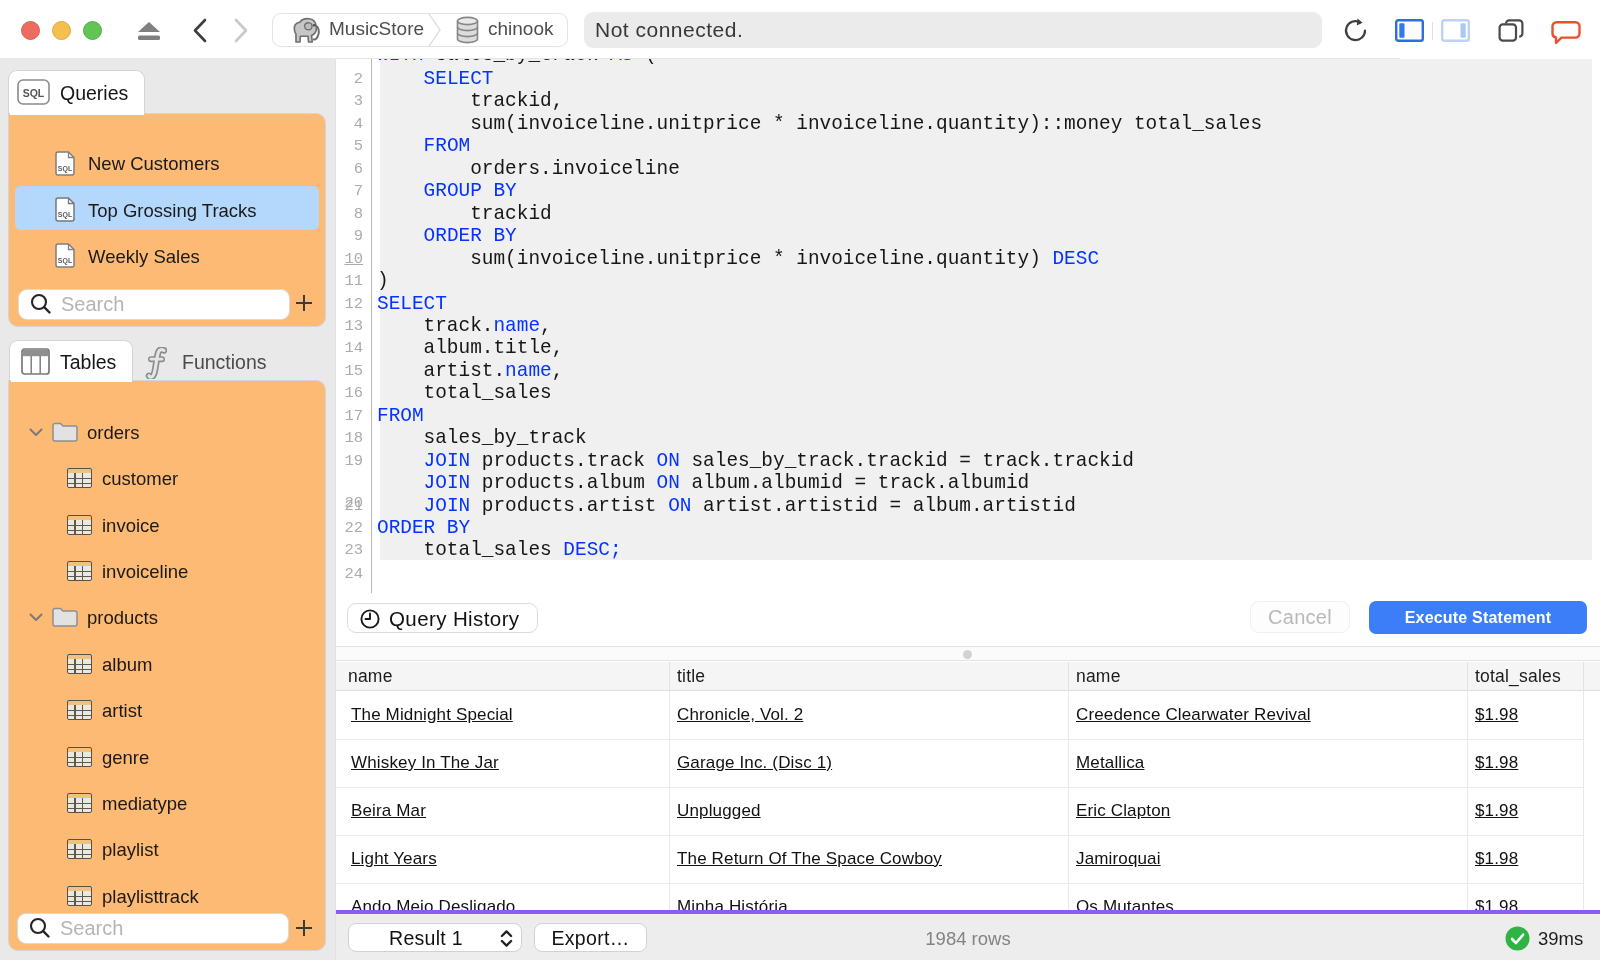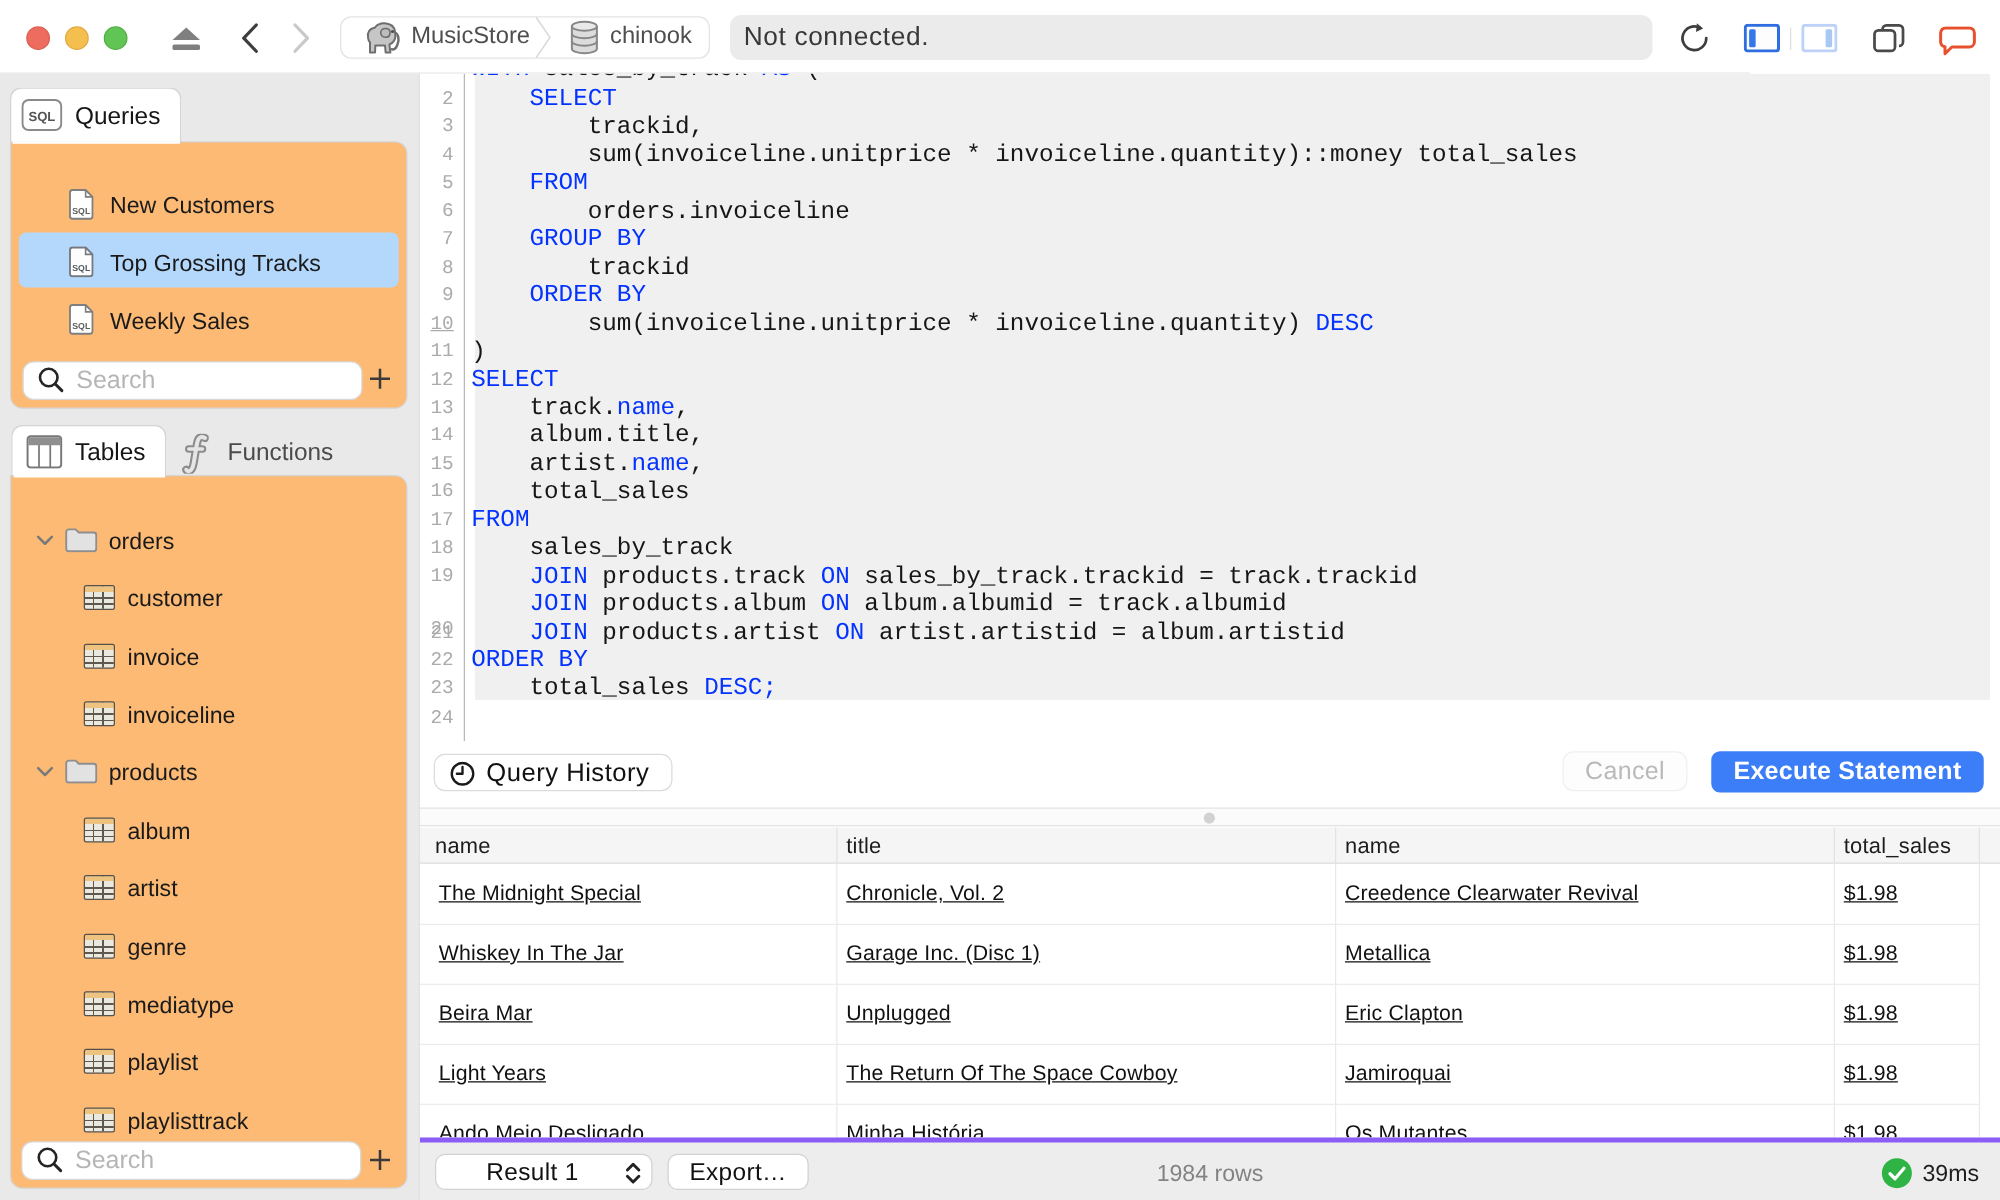--- a/index.html
+++ b/index.html
@@ -51,21 +51,21 @@
 .ln { position:absolute; left:0px; width:27px; text-align:right;
   font-family:"Liberation Mono", monospace; font-size:15.5px; color:#ababab; line-height:22px; }
 .cl { position:absolute; left:41px; white-space:pre; font-family:"Liberation Mono", monospace;
   font-size:19.42px; line-height:22px; color:#161616; }
 .k { color:#0433ff; }
 
 
 .btn { position:absolute; background:#fff; border:1px solid #dcdcdc; border-radius:9px;
   letter-spacing:0.4px; font-size:20.5px; color:#111; }
 #exec { position:absolute; left:1369px; top:601px; width:218px; height:33px; background:#3b7ef8;
-  border-radius:7px; color:#fff; font-size:20px; font-weight:bold; letter-spacing:0.2px; text-align:center; line-height:33px; }
+  border-radius:7px; color:#fff; font-size:16px; font-weight:bold; letter-spacing:0.2px; text-align:center; line-height:33px; }
 #cancel { position:absolute; left:1250px; top:601px; width:100px; height:32px; background:#fdfdfd;
   border:1px solid #f0f0f0; border-radius:9px; color:#b9b9b9; font-size:20px; letter-spacing:0.3px; text-align:center; line-height:31px; }
 
 
 #tablearea { position:absolute; left:336px; top:646px; width:1264px; height:264px; }
 .hdr { position:absolute; top:16px; height:28px; font-size:17.5px; letter-spacing:0.2px; color:#1c1c1c; line-height:28px; }
 .cell { position:absolute; font-size:17px; letter-spacing:0.15px; color:#111; line-height:48px; white-space:nowrap;text-decoration:underline; }
 .vline { position:absolute; width:1px; background:#e9e9e9; }
 .rline { position:absolute; left:0; width:1247px; height:1px; background:#ececec; }
 

